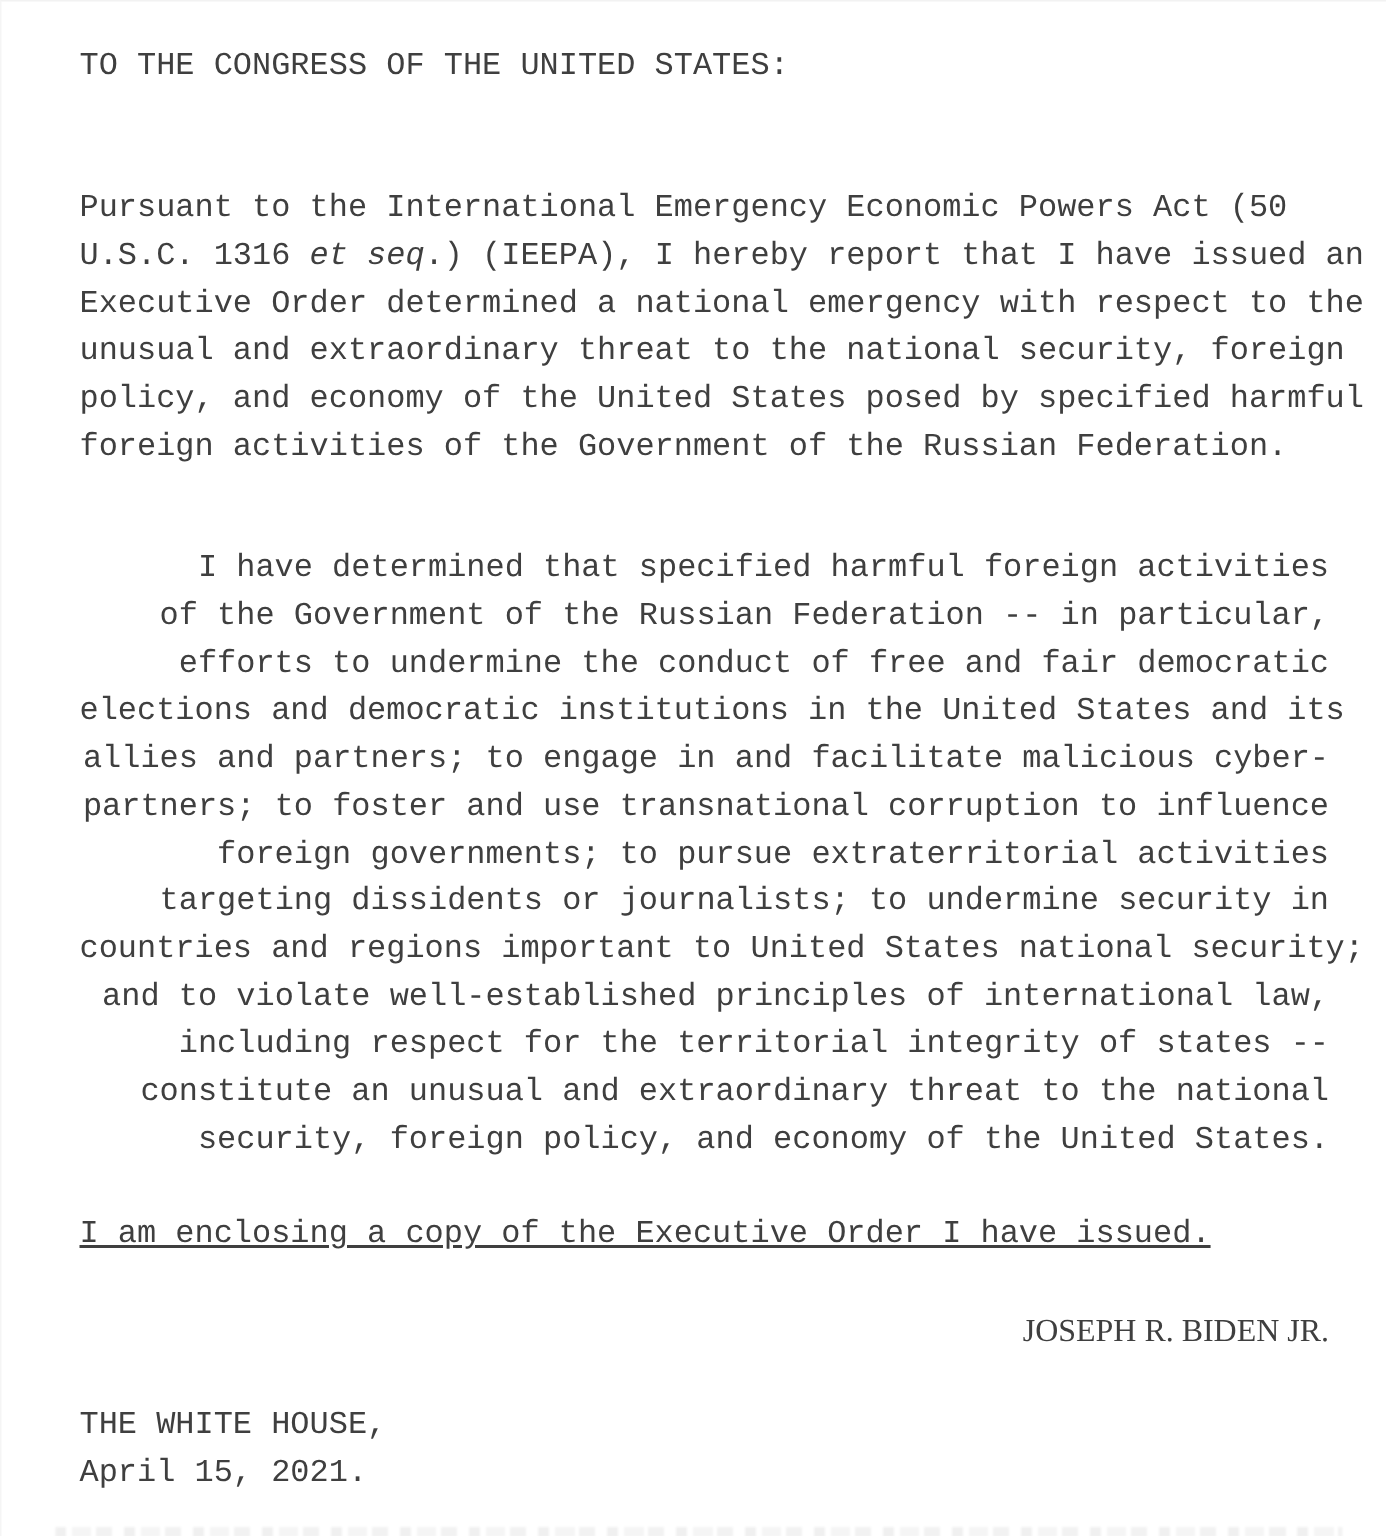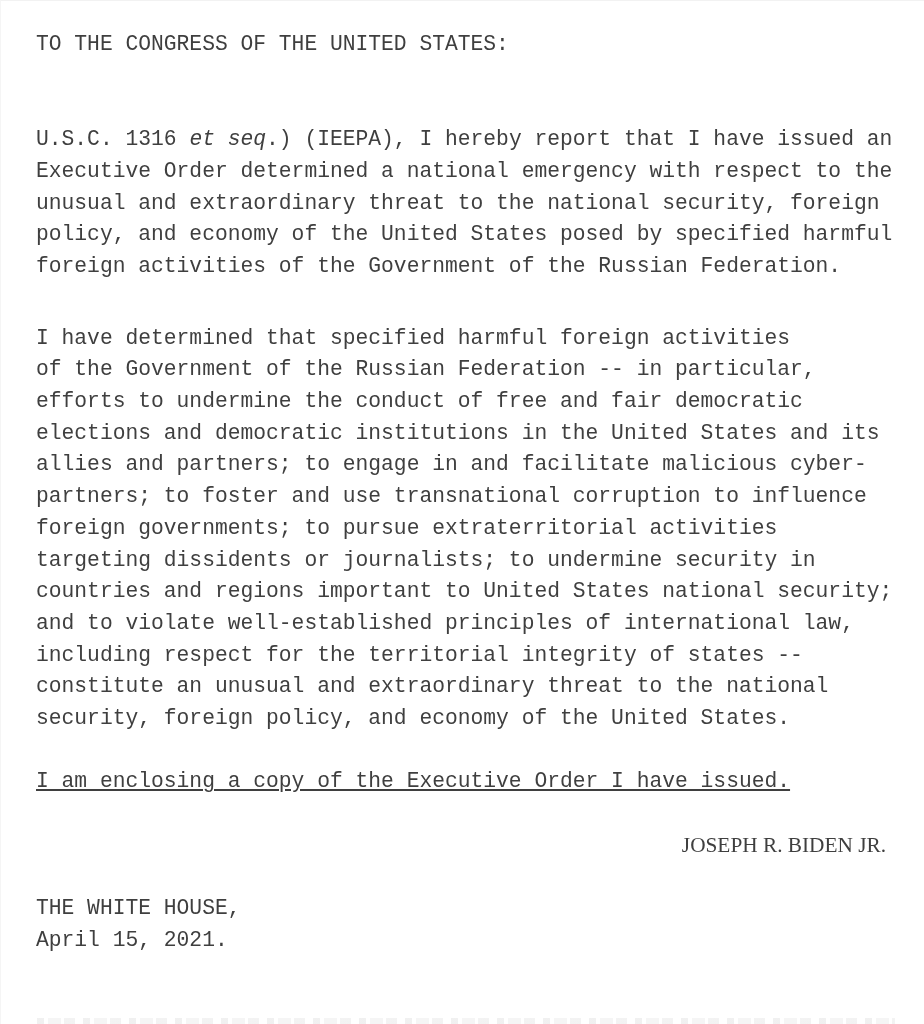--- a/index.html
+++ b/index.html
@@ -15,36 +15,36 @@
     font-family: "Liberation Mono", "DejaVu Sans Mono", monospace;
   }
   .page {
     position: absolute;
     inset: 0;
     background: #ffffff;
     border-top: 1px solid #f2f2f2;
     border-left: 1px solid #f5f5f5;
   }
   .letter {
-    padding: 28px 38px 0 35px;
+    padding: 28px 38px 0 52px;
     color: #3f3f3f;
     font-size: 21.3px;
     line-height: 31.7px;
   }
   .ln {
     display: block;
     white-space: pre;
   }
   .para {
     margin: 0;
     padding: 0;
   }
   .salutation   { margin: 0; }
   .para-1       { margin-top: 63.4px; }
-  .para-2       { margin-top: 40px; }
+  .para-2       { margin-top: 50px; text-align: right; }
   .enclosure    { margin-top: 31.7px; text-decoration: underline; }
   .signature    { margin-top: 31.7px; text-align: right; font-family: Liberation Serif, serif; }
   .closing      { margin-top: 31.7px; }
   em.latin      { }
   
   .clipped-line {
     position: absolute;
     top: 1017px;
     left: 36px;
     width: 858px;
@@ -65,20 +65,21 @@
 <body>
 
 <div class="page">
   <div class="letter">
 
     <p class="para salutation">
       <span class="ln">TO THE CONGRESS OF THE UNITED STATES:</span>
     </p>
 
     <p class="para para-1">
+      <span class="ln">Pursuant to the International Emergency Economic Powers Act (50</span>
       <span class="ln"><span>U.S.C. 1316 </span><em class="latin">et seq</em><span>.) (IEEPA), I hereby report that I have issued an</span></span>
       <span class="ln">Executive Order determined a national emergency with respect to the</span>
       <span class="ln">unusual and extraordinary threat to the national security, foreign</span>
       <span class="ln">policy, and economy of the United States posed by specified harmful</span>
       <span class="ln">foreign activities of the Government of the Russian Federation.</span>
     </p>
 
     <p class="para para-2">
       <span class="ln">I have determined that specified harmful foreign activities</span>
       <span class="ln">of the Government of the Russian Federation -- in particular,</span>

